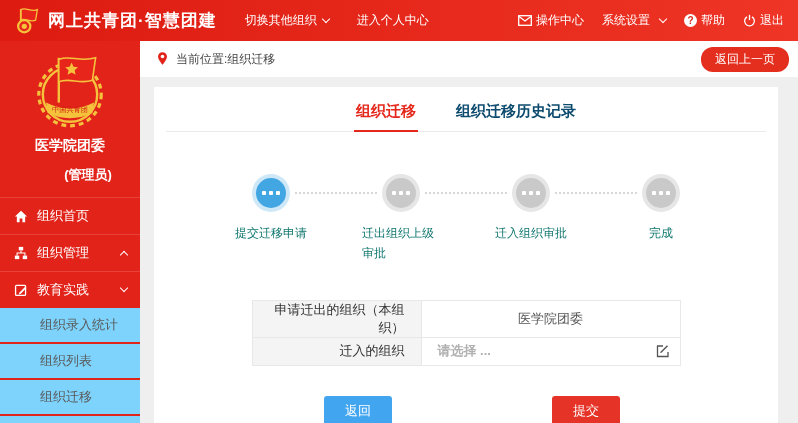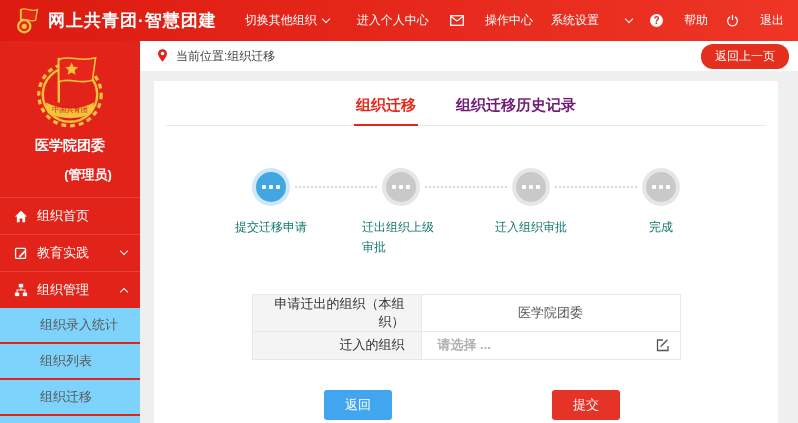--- a/index.html
+++ b/index.html
@@ -15,21 +15,21 @@
     background: linear-gradient(90deg, #dd1b10, #ee3526);
     display: flex; align-items: center;
     padding: 0 14px 0 12px;
     color: #fff;
   }
   .brand { display: flex; align-items: center; gap: 8px; }
   .app-title { font-size: 17px; font-weight: bold; letter-spacing: 1px; margin-right: 28px; }
   .top-nav { display: flex; gap: 28px; font-size: 12px; align-items: center; }
   .top-nav .nav-item { display: flex; align-items: center; cursor: pointer; }
   .top-right { margin-left: auto; display: flex; gap: 18px; font-size: 12px; align-items: center; }
-  .top-right .nav-item { display: flex; align-items: center; gap: 21px; cursor: pointer; }
+  .top-right .nav-item { display: flex; align-items: center; gap: 4px; cursor: pointer; }
   .chev {
     display: inline-block; width: 6px; height: 6px;
     border-right: 1.7px solid currentColor; border-bottom: 1.7px solid currentColor;
     transform: rotate(45deg); margin-left: 6px; position: relative; top: -2px;
   }
   .chev.up { transform: rotate(-135deg); top: 2px; }
   .qmark {
     width: 13px; height: 13px; border-radius: 50%;
     background: #fff; color: #d8281b; font-size: 10px; font-weight: bold;
     display: inline-flex; align-items: center; justify-content: center;
@@ -55,40 +55,40 @@
     height: 34px; margin-bottom: 2px;
     background: #7dd3fc; color: #5a5a5a; font-size: 13px;
     display: flex; align-items: center;
     padding: 0 16px 0 40px; cursor: pointer;
   }
   .submenu-item .grow { flex: 1; }
 
   
   .main { flex: 1; display: flex; flex-direction: column; min-width: 0; background: #efefef; }
   .breadcrumb-bar {
-    height: 30px; background: #fff;
+    height: 36px; background: #fff;
     display: flex; align-items: center;
     padding: 0 9px 0 16px; flex-shrink: 0;
   }
   .breadcrumb-label { font-size: 12px; color: #444; margin-left: 7px; }
   .back-page-btn {
     margin-left: auto;
     background: #e42f1e; color: #fff; border: none;
     font-size: 12px; padding: 4px 14px; border-radius: 12px; cursor: pointer;
     font-family: inherit;
   }
 
   .card { background: #fff; margin: 10px 20px 0 14px; flex: 1; overflow: hidden; }
 
   
   .tabs-wrap { margin: 0 12px; border-bottom: 1px solid #e9e9e9; }
   .tabs { display: flex; justify-content: center; gap: 36px; }
   .tab {
     padding: 15px 2px 9px; font-size: 15px; font-weight: bold;
-    color: #701a75; cursor: pointer;
+    color: #0c4a6e; cursor: pointer;
   }
   .tab.active { color: #e5261a; border-bottom: 2px solid #e5261a; margin-bottom: -1px; }
 
   
   .steps { margin-top: 46px; display: flex; justify-content: center; }
   .step { width: 130px; display: flex; flex-direction: column; align-items: center; position: relative; }
   .step:not(:first-child)::before {
     content: ""; position: absolute; top: 14px;
     right: calc(50% + 24px); width: 82px;
     border-top: 2px dotted #d8d8d8;
@@ -190,35 +190,35 @@
     </div>
     <nav class="side-menu">
       <div class="menu-item">
         <svg width="14" height="13" viewBox="0 0 16 15">
           <path d="M8 1 L15 7.5 H12.8 V14 H9.6 V9.8 H6.4 V14 H3.2 V7.5 H1 Z" fill="#fff"></path>
         </svg>
         <span class="grow">组织首页</span>
       </div>
       <div class="menu-item">
         <svg width="14" height="14" viewBox="0 0 16 16">
-          <rect x="1.8" y="2.8" width="11.4" height="11.4" rx="1" fill="none" stroke="#fff" stroke-width="1.5"></rect>
-          <path d="M6 11 L12.5 4.5 L14 6 L7.5 12.5 L5.5 13 Z" fill="#fff"></path>
-        </svg>
-        <span class="grow">教育实践</span>
-        <i class="chev"></i>
-      </div>
-      <div class="menu-item">
-        <svg width="14" height="14" viewBox="0 0 16 16">
           <rect x="5.5" y="1" width="5" height="4" fill="#fff"></rect>
           <rect x="1" y="11" width="5" height="4" fill="#fff"></rect>
           <rect x="10" y="11" width="5" height="4" fill="#fff"></rect>
           <path d="M8 5 V8 M3.5 11 V8 H12.5 V11" fill="none" stroke="#fff" stroke-width="1.2"></path>
         </svg>
         <span class="grow">组织管理</span>
         <i class="chev up"></i>
+      </div>
+      <div class="menu-item">
+        <svg width="14" height="14" viewBox="0 0 16 16">
+          <rect x="1.8" y="2.8" width="11.4" height="11.4" rx="1" fill="none" stroke="#fff" stroke-width="1.5"></rect>
+          <path d="M6 11 L12.5 4.5 L14 6 L7.5 12.5 L5.5 13 Z" fill="#fff"></path>
+        </svg>
+        <span class="grow">教育实践</span>
+        <i class="chev"></i>
       </div>
       <div class="submenu">
         <div class="submenu-item">组织录入统计</div>
         <div class="submenu-item">组织列表</div>
         <div class="submenu-item">组织迁移</div>
         <div class="submenu-item">
           <span class="grow">对标定级</span>
 
         </div>
       </div>

